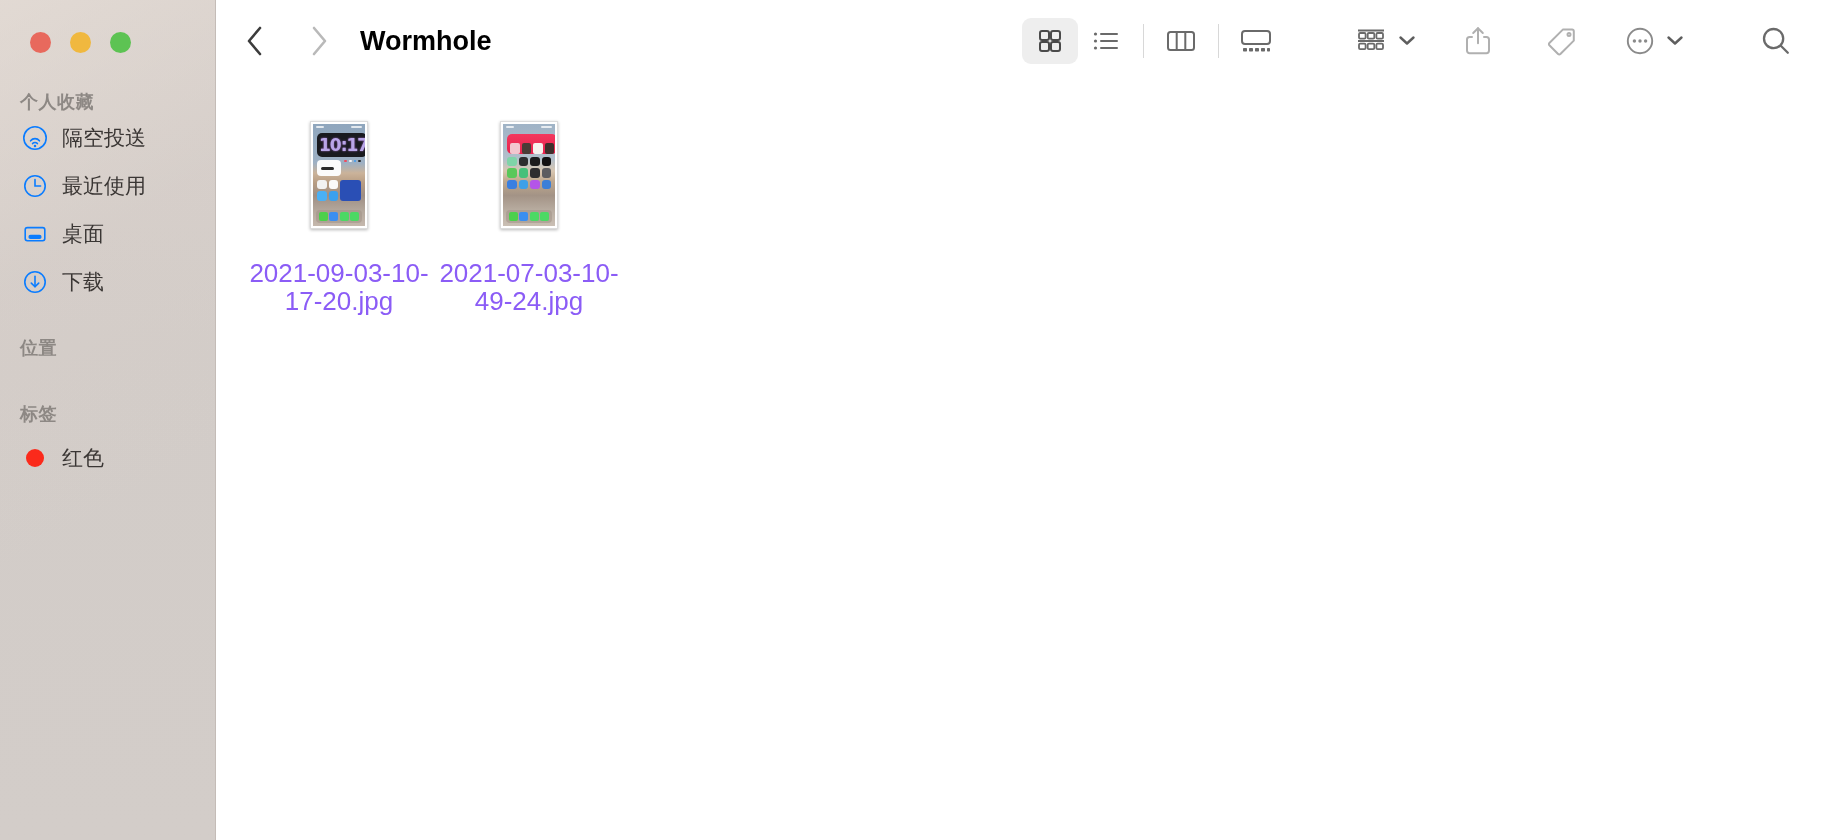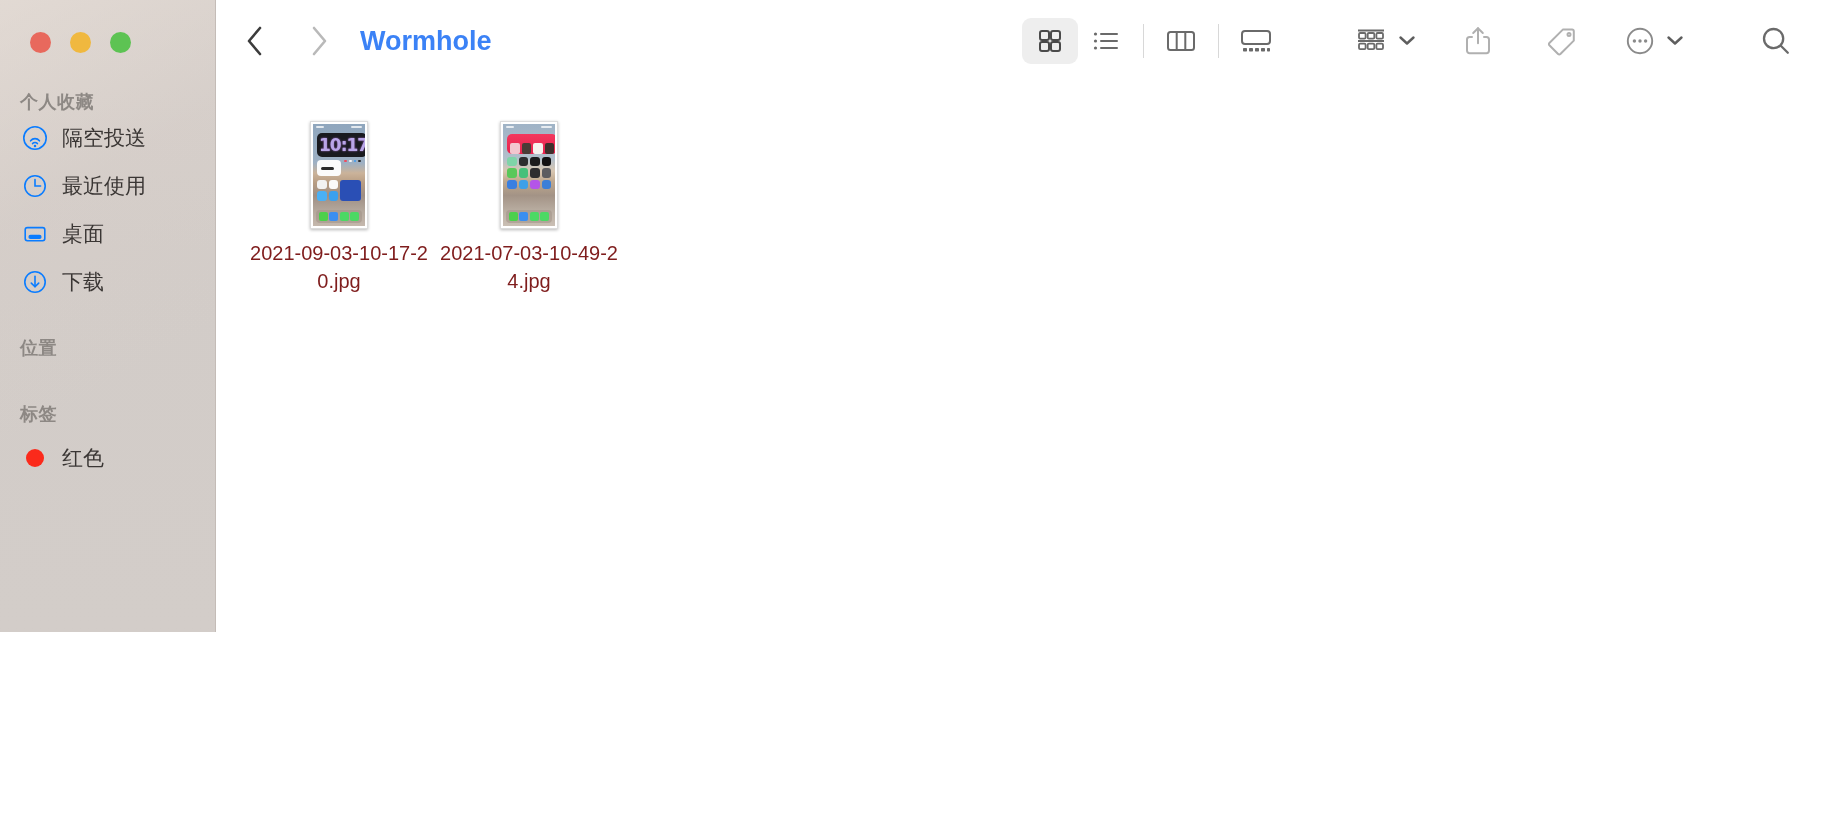--- a/index.html
+++ b/index.html
@@ -13,21 +13,21 @@
     position: relative;
     width: 1822px; height: 840px;
     display: flex;
     background: #ffffff;
   }
 
   
   .sidebar {
     position: relative;
     width: 216px;
-    height: 632px;
+    height: 840px;
     flex: 0 0 216px;
     background:
       linear-gradient(150deg, rgba(236,226,218,0.55) 0%, rgba(222,210,203,0.25) 30%, rgba(205,200,198,0.0) 60%),
       linear-gradient(180deg, #d5cfcb 0%, #d2ccc8 40%, #d3cdc9 100%);
     border-right: 1px solid #c4bcb7;
     padding-top: 0;
     overflow: hidden;
   }
   .traffic {
     display: flex;
@@ -94,21 +94,21 @@
     display: flex;
     align-items: center;
     padding: 0 24px 0 26px;
     background: #ffffff;
   }
   .nav-btns { display: flex; align-items: center; gap: 38px; }
   .chev-btn { width: 26px; height: 34px; display: flex; align-items: center; justify-content: center; cursor: default; }
   .title {
     font-size: 27px;
     font-weight: bold;
-    color: #3b82f6;
+    color: #000000;
     margin-left: 28px;
     white-space: nowrap;
   }
 
   .tb-right {
     margin-left: auto;
     display: flex;
     align-items: center;
   }
   .seg {
@@ -256,24 +256,24 @@
     border-radius: 4px;
     background: rgba(160,145,135,0.55);
     display: flex;
     align-items: center;
     justify-content: space-around;
     padding: 0 2px;
   }
   .dock .app { width: 9px; height: 9px; aspect-ratio: auto; border-radius: 2px; }
 
   .fname {
-    margin-top: 2px;
-    font-size: 20px;
+    margin-top: 22px;
+    font-size: 26px;
     line-height: 28px;
-    color: #7f1d1d;
+    color: #8b5cf6;
     text-align: center;
     width: 190px;
     word-break: break-all;
   }
 </style>
 </head>
 <body>
 
 <div class="window">
 

